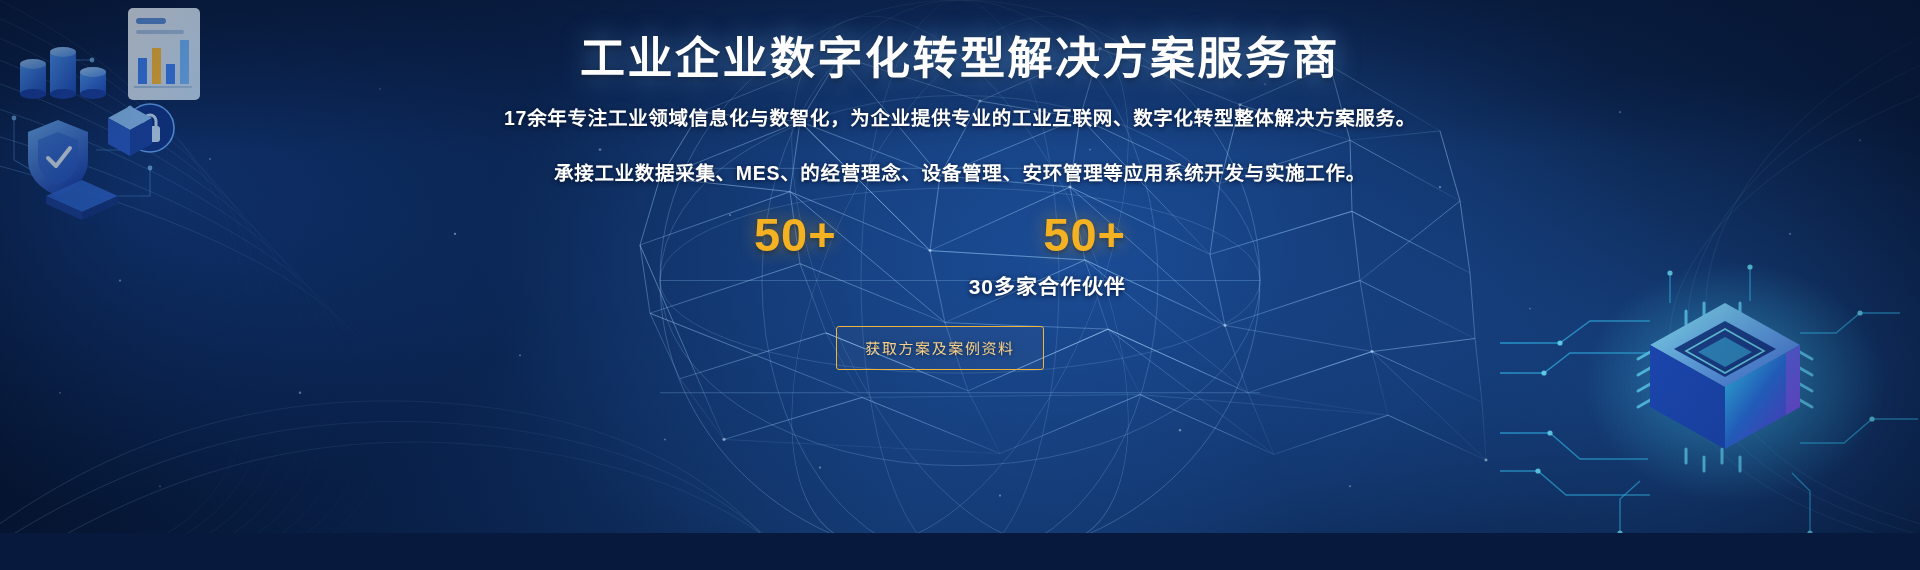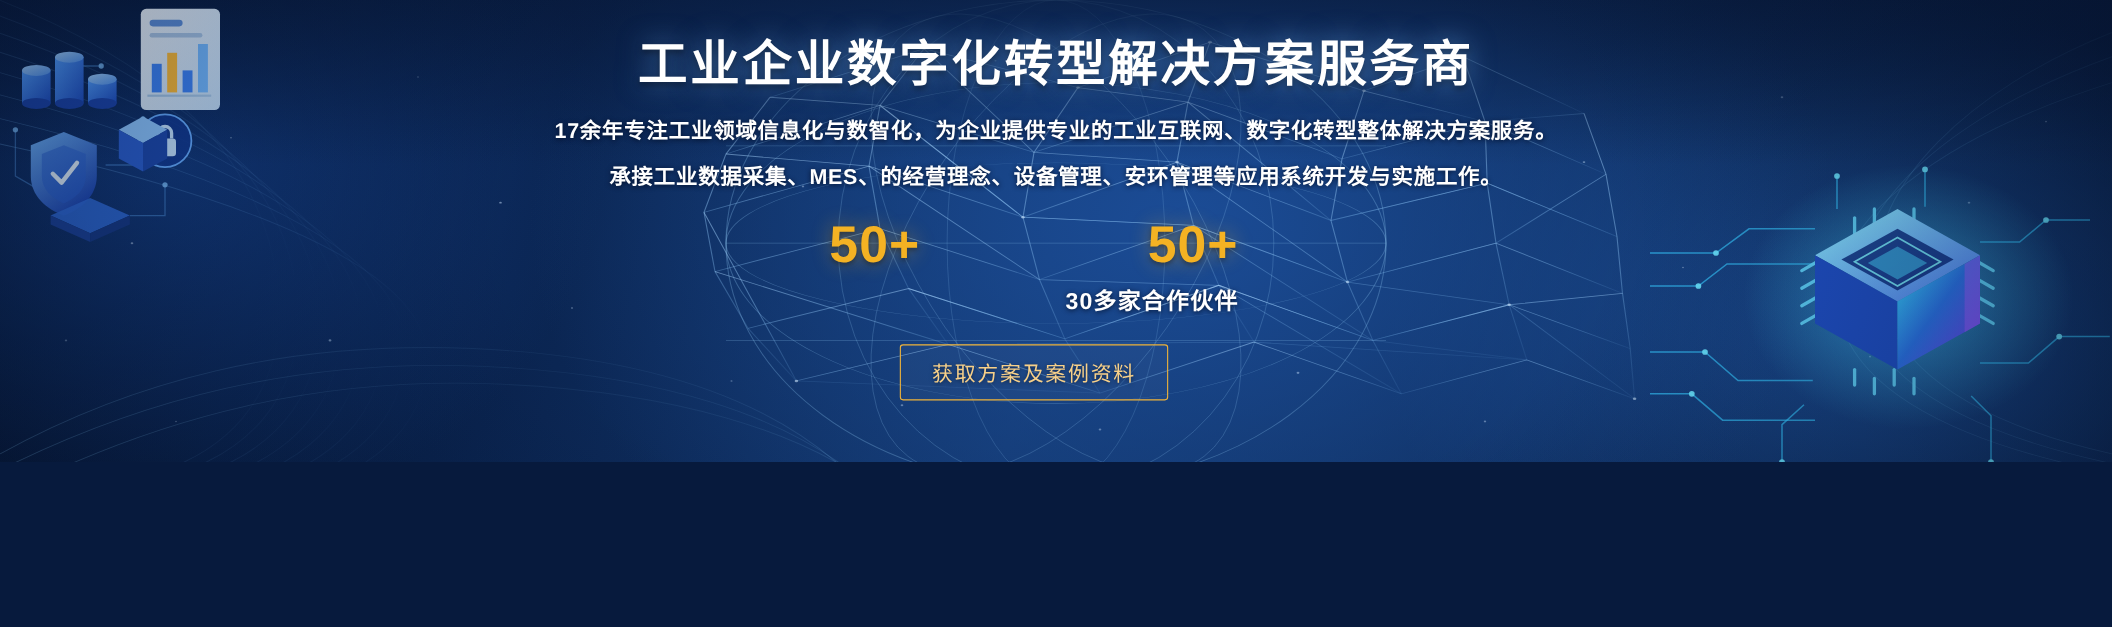--- a/index.html
+++ b/index.html
@@ -1,21 +1,21 @@
 <!DOCTYPE html>
 <html lang="zh-CN"><head>
 <meta charset="utf-8">
 <title>Industrial Digital Transformation Banner</title>
 <style>
   html,body{margin:0;padding:0;background:#071a3d;}
   *{box-sizing:border-box;}
 
   .banner{
     position:relative;
-    width:1920px;height:420px;
+    width:1920px;height:533px;
     overflow:hidden;
     font-family:"Liberation Sans","DejaVu Sans",sans-serif;
     background:
       radial-gradient(ellipse 900px 620px at 56% 48%, #1b4c96 0%, rgba(27,76,150,0) 66%),
       radial-gradient(ellipse 700px 500px at 88% 72%, #1a4a8f 0%, rgba(26,74,143,0) 62%),
       radial-gradient(ellipse 620px 520px at 8% 34%, #123a7e 0%, rgba(18,58,126,0) 64%),
       linear-gradient(103deg, #061735 0%, #0a2450 26%, #123569 50%, #0d2a57 74%, #081c40 100%);
   }
 
   
@@ -39,21 +39,21 @@
     padding-top:36px;
   }
 
   .title{
     font-size:45px;line-height:1;font-weight:700;color:#ffffff;
     letter-spacing:2.5px;
     text-shadow:0 0 24px rgba(120,185,255,.55), 0 2px 6px rgba(0,0,0,.55);
     margin:0;
   }
 
-  .subs{margin-top:21px;display:flex;flex-direction:column;align-items:center;gap:13px;}
+  .subs{margin-top:21px;display:flex;flex-direction:column;align-items:center;gap:26px;}
   .sub{
     font-size:19.5px;font-weight:700;color:#ffffff;letter-spacing:.7px;
     text-shadow:0 1px 5px rgba(2,12,35,.9);
     white-space:nowrap;
   }
 
   .stats{
     margin-top:25px;
     display:flex;align-items:flex-start;
     gap:132px;
@@ -72,22 +72,22 @@
   }
 
   .cta-wrap{margin-top:26px;padding-right:40px;}
   .cta{
     display:inline-block;
     padding:10px 28px 11px;
     border:1.6px solid #f0b43a;
     border-radius:3px;
     background:rgba(255,255,255,.03);
     color:#f7d089;
-    font-size:19px;font-weight:400;letter-spacing:1.6px;
-    font-family:Liberation Mono, monospace;
+    font-size:15px;font-weight:400;letter-spacing:1.6px;
+    font-family:Liberation Sans, sans-serif;
     cursor:pointer;
     text-shadow:0 1px 4px rgba(0,0,0,.5);
   }
 
   
   .left-art{position:absolute;left:0;top:0;width:250px;height:260px;pointer-events:none;}
   .right-art{position:absolute;right:0;bottom:0;width:420px;height:300px;pointer-events:none;}
   .left-art svg,.right-art svg{display:block;width:100%;height:100%;}
 </style>
 </head>

